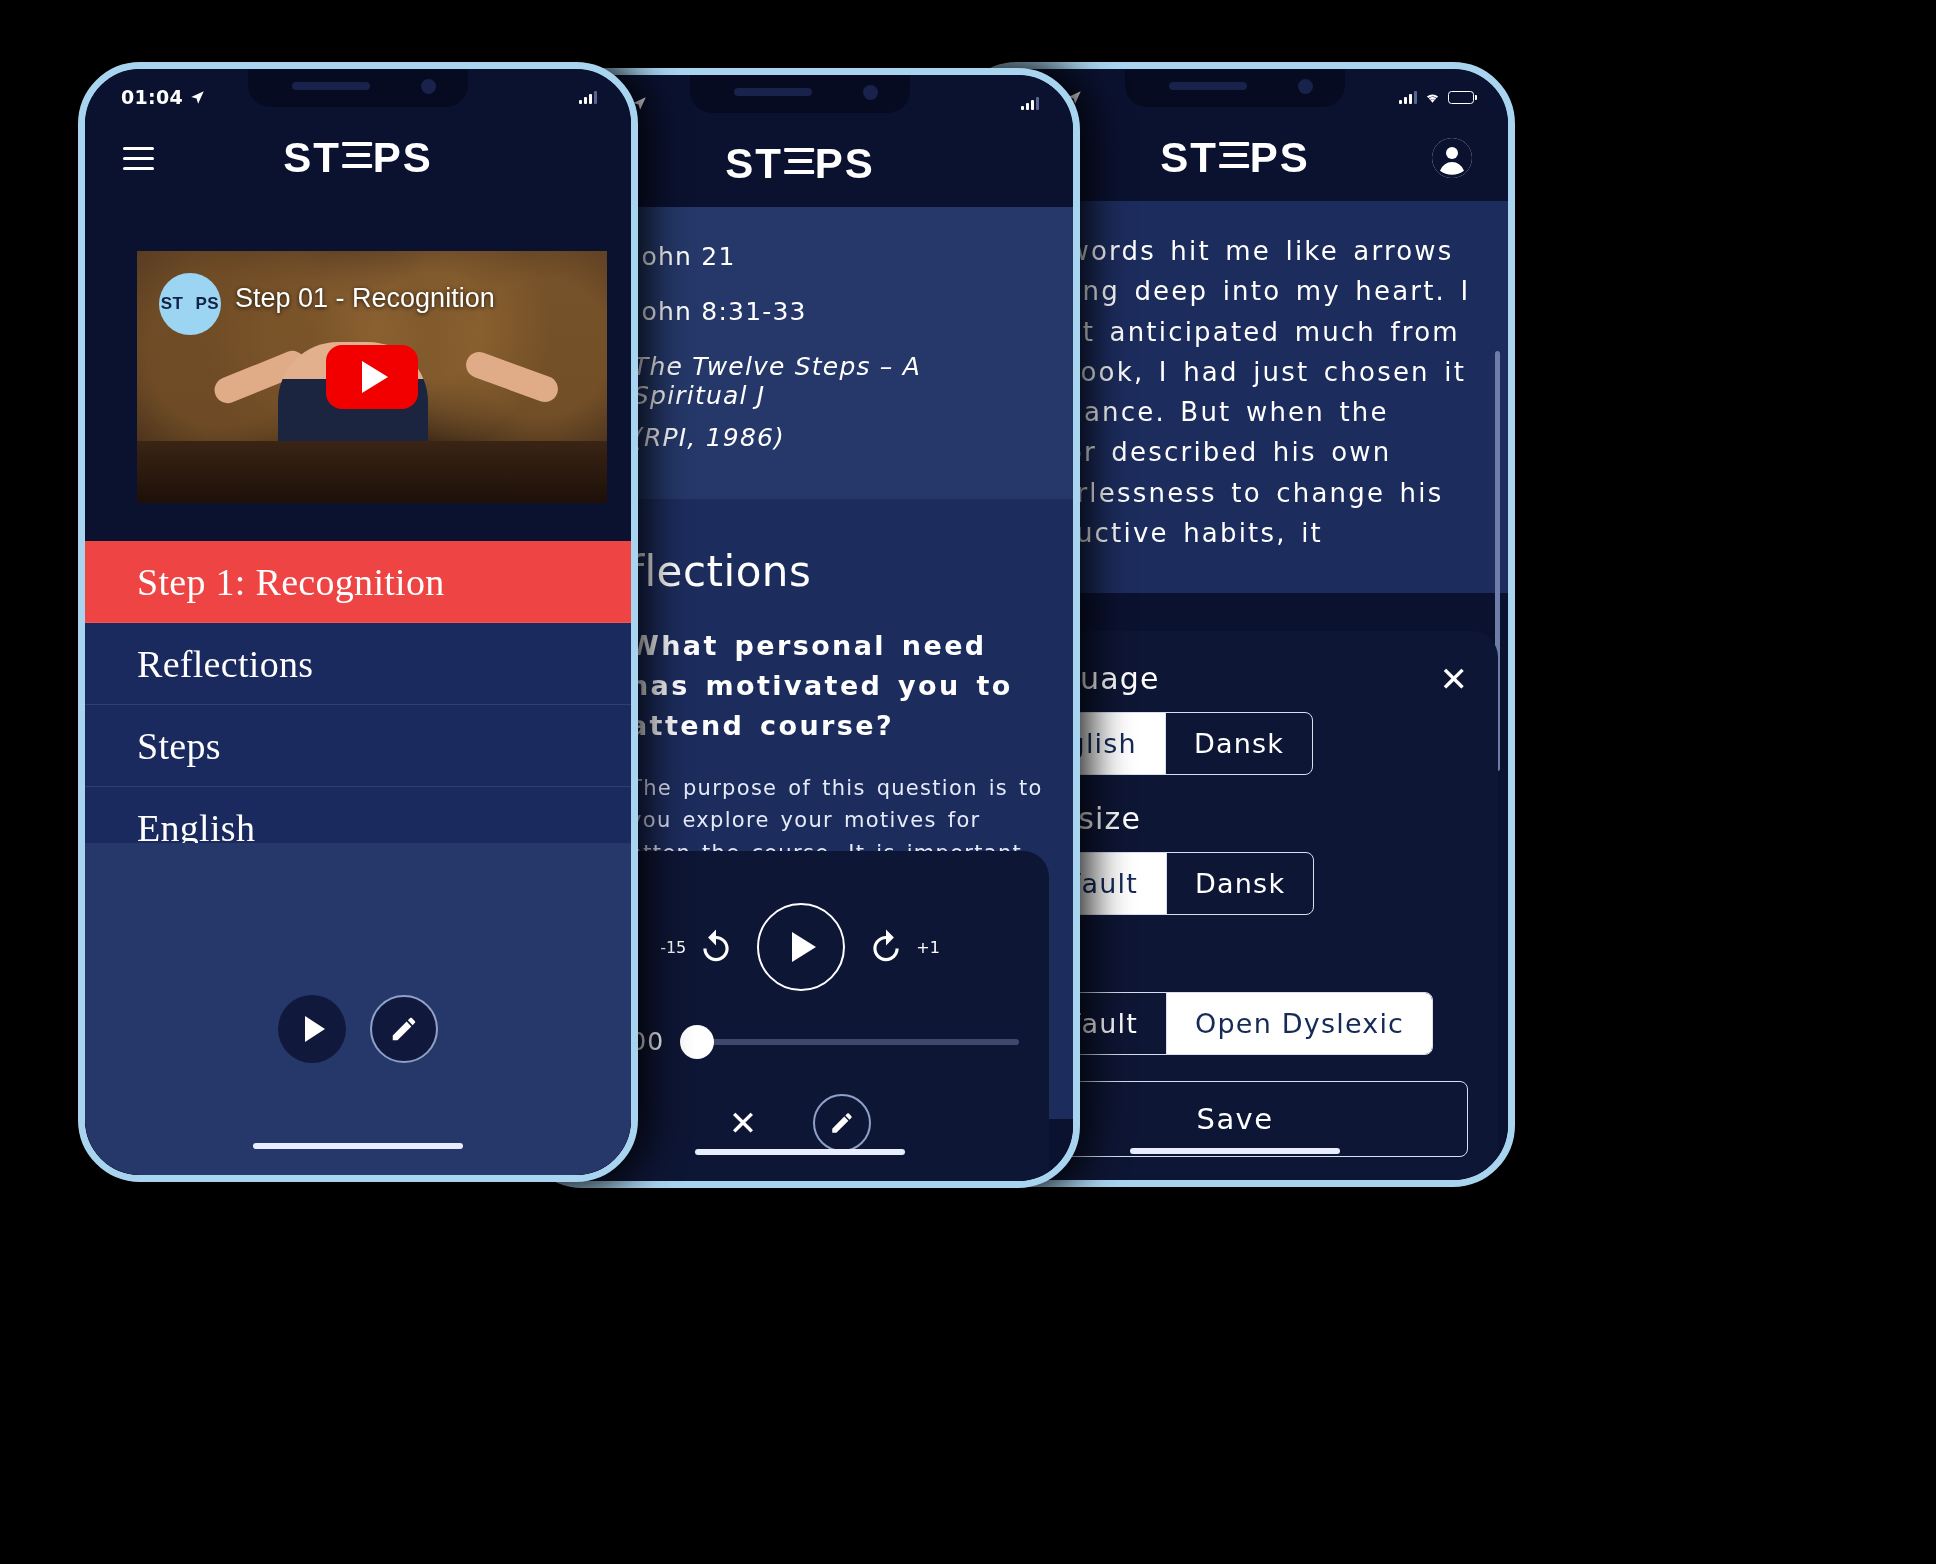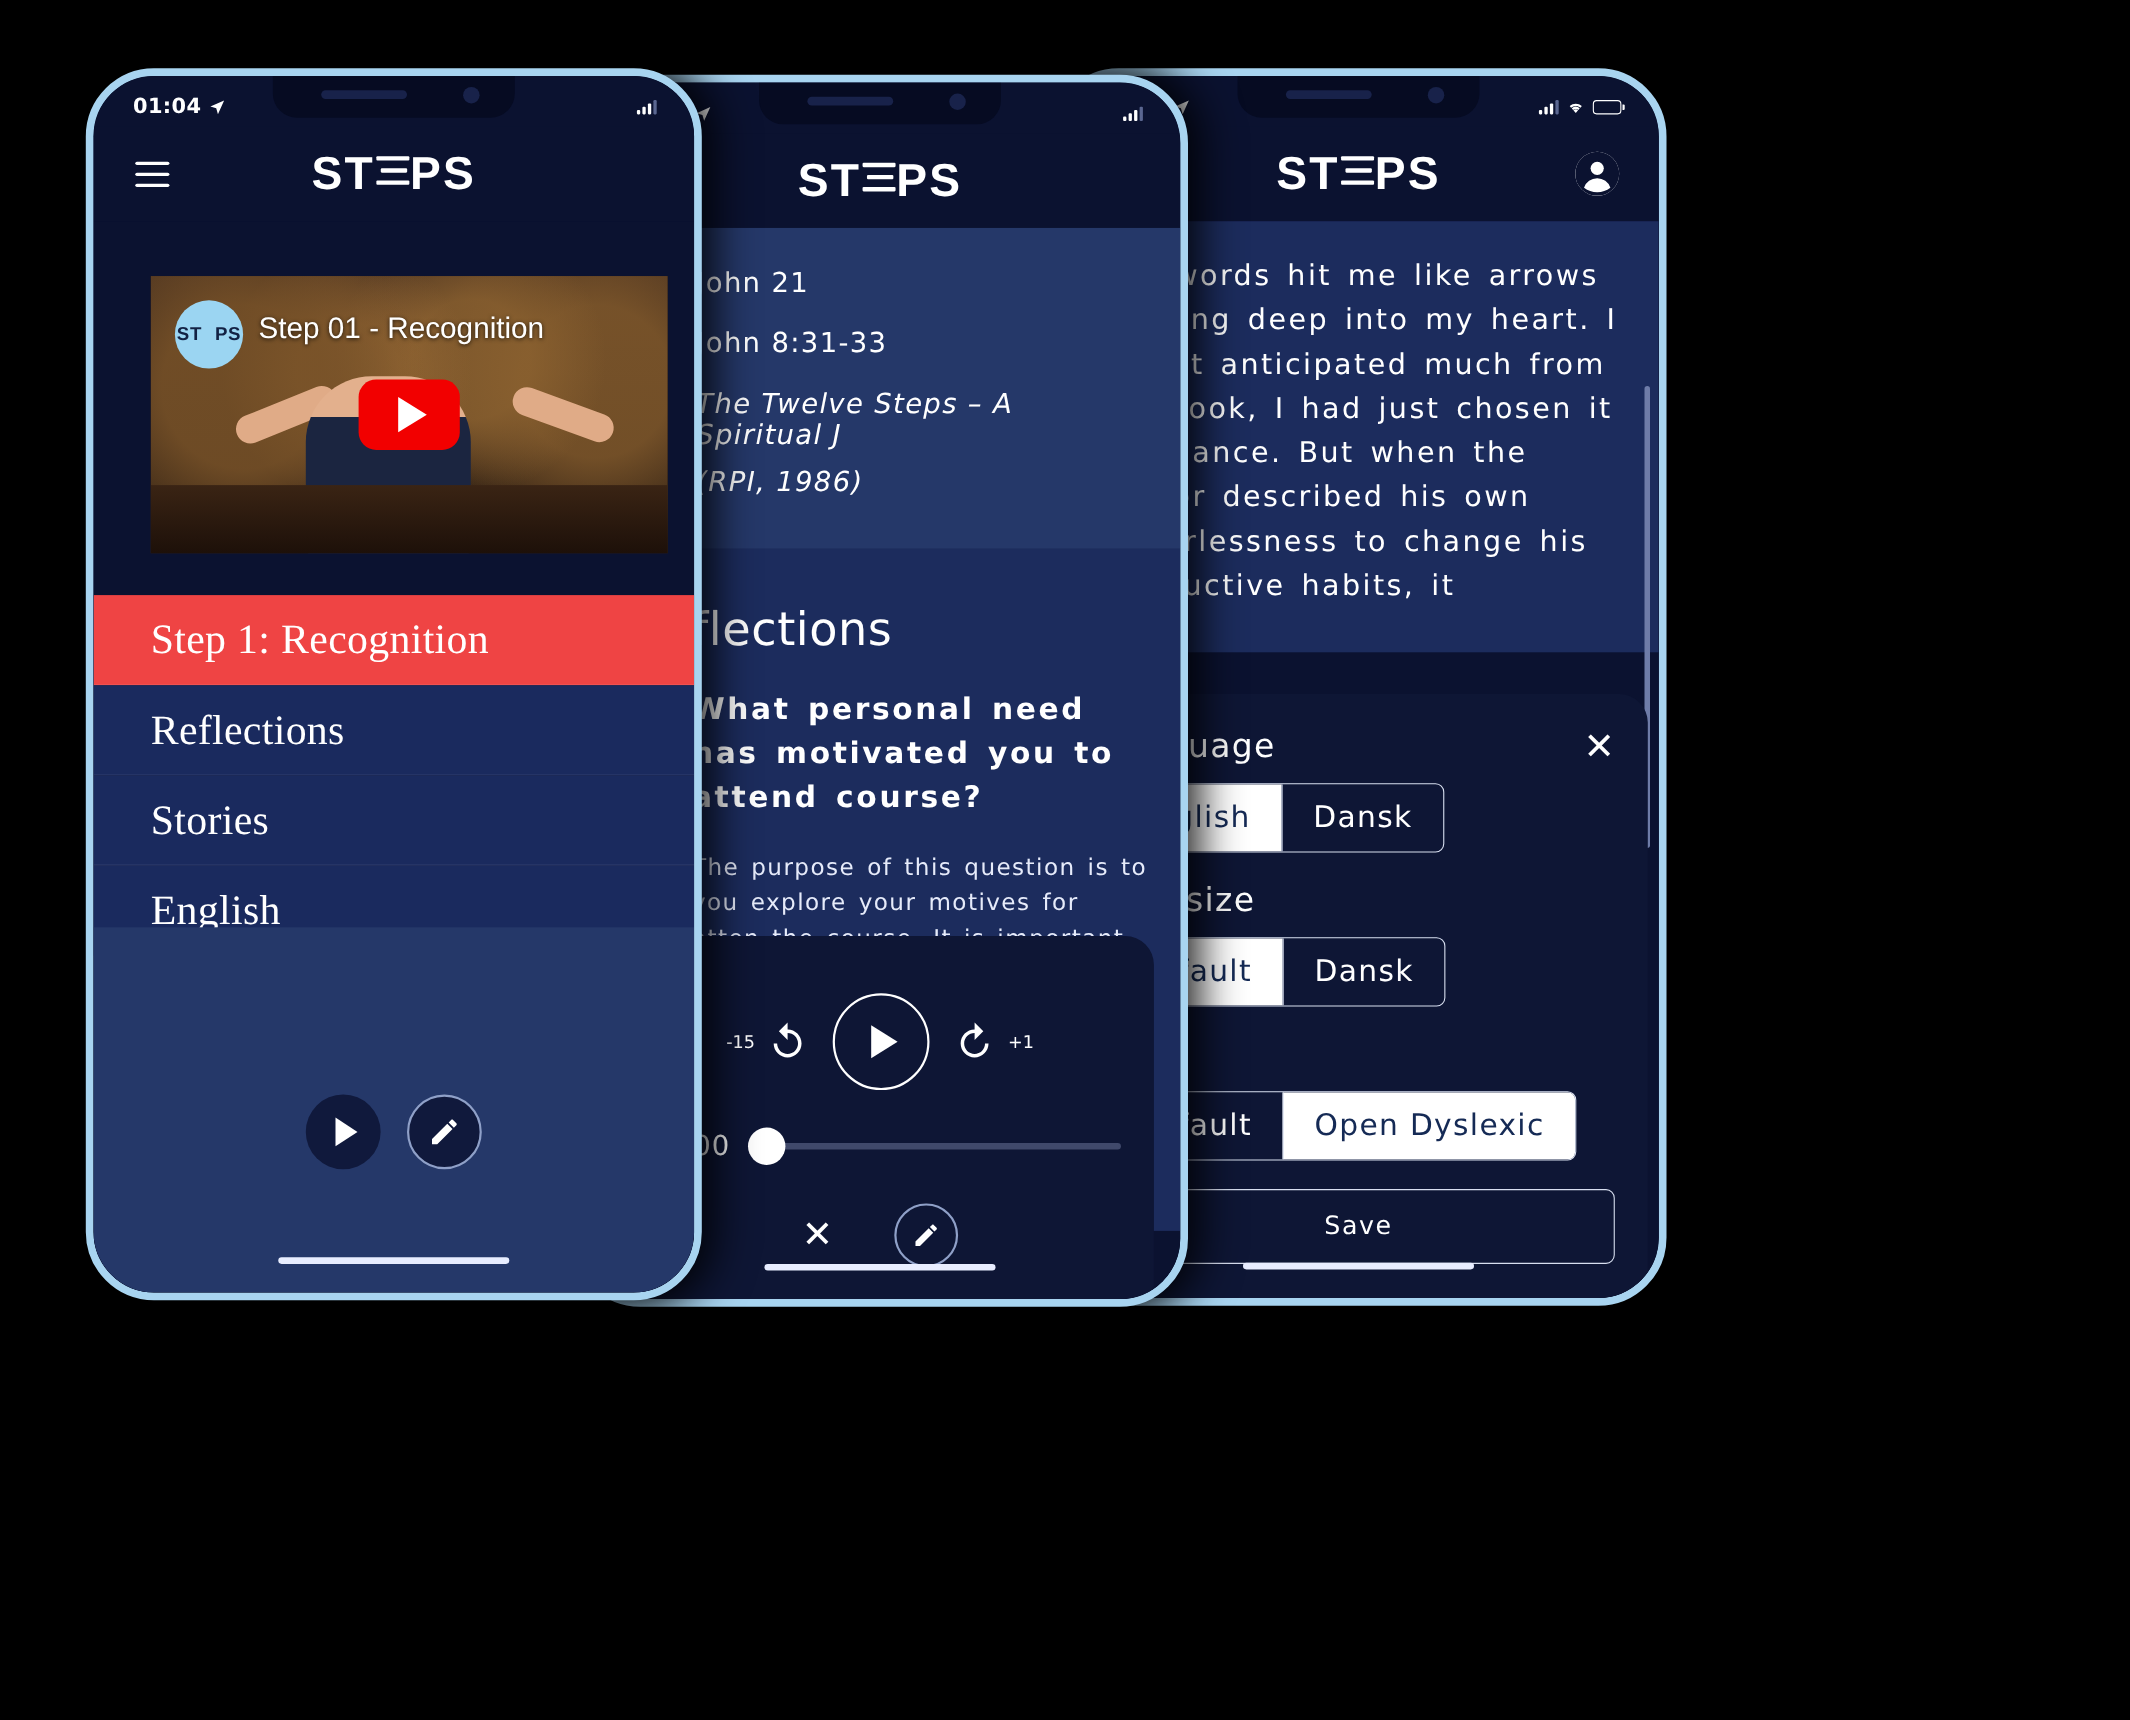--- a/index.html
+++ b/index.html
@@ -321,21 +321,21 @@
   }
   .seg-opt {
     padding: 15px 28px; font-size: 27px; letter-spacing: 1.2px;
     color:#fff; background: transparent; white-space: nowrap;
   }
   .seg-opt.sel { background:#fff; color:#152a55; }
   .seg-opt + .seg-opt { border-left: 1.5px solid #d8dff0; }
   .save-btn {
     margin-top: 14px; width: 100%;
     border: 1.5px solid #d8dff0; border-radius: 8px;
-    color:#fff; font-size: 23px; letter-spacing: 1.4px;
+    color:#fff; font-size: 29px; letter-spacing: 1.4px;
     padding: 20px 0; text-align:center;
   }
 </style>
 </head>
 <body>
 
 <div class="stage">
 
   <div class="phone" id="phone1">
     <div class="screen">
@@ -398,21 +398,21 @@
           </div>
           <div class="yt-title">Step 01 - Recognition</div>
           <div class="yt-play">
               <span class="tri"></span>
             </div>
         </div>
 
         <div class="navlist">
           <div class="navitem active">Step 1: Recognition</div>
           <div class="navitem">Reflections</div>
-          <div class="navitem">Stories</div>
+          <div class="navitem">Steps</div>
           <div class="navitem">English</div>
         </div>
 
         <div class="fabs">
           <div class="fab solid">
               <span class="tri"></span>
             </div>
           <div class="fab outline">
             <svg width="30" height="30" viewBox="0 0 24 24">
               <path d="M3 17.2V21h3.8L17.9 9.9l-3.8-3.8L3 17.2zM20.7 7.1c.4-.4.4-1 0-1.4l-2.4-2.4c-.4-.4-1-.4-1.4 0l-1.8 1.8 3.8 3.8 1.8-1.8z" fill="#fff"></path>

